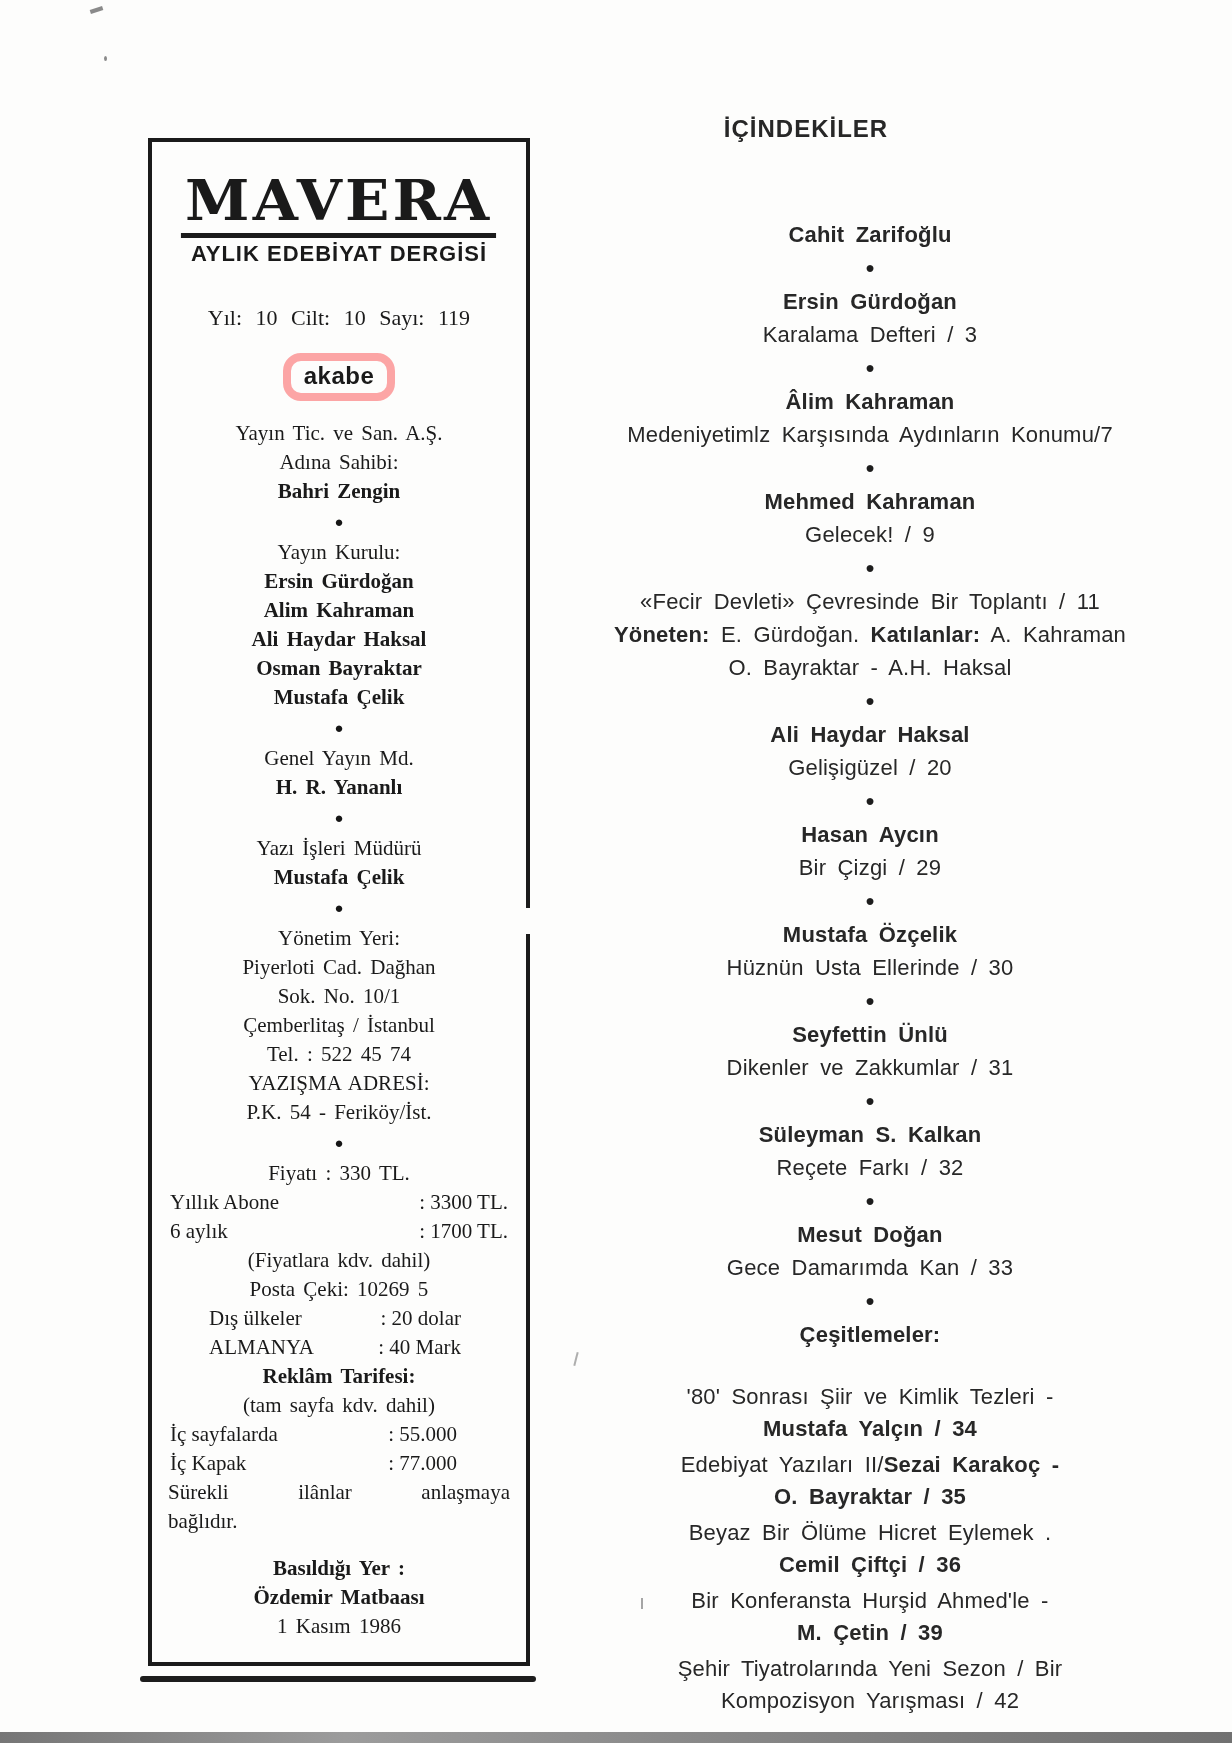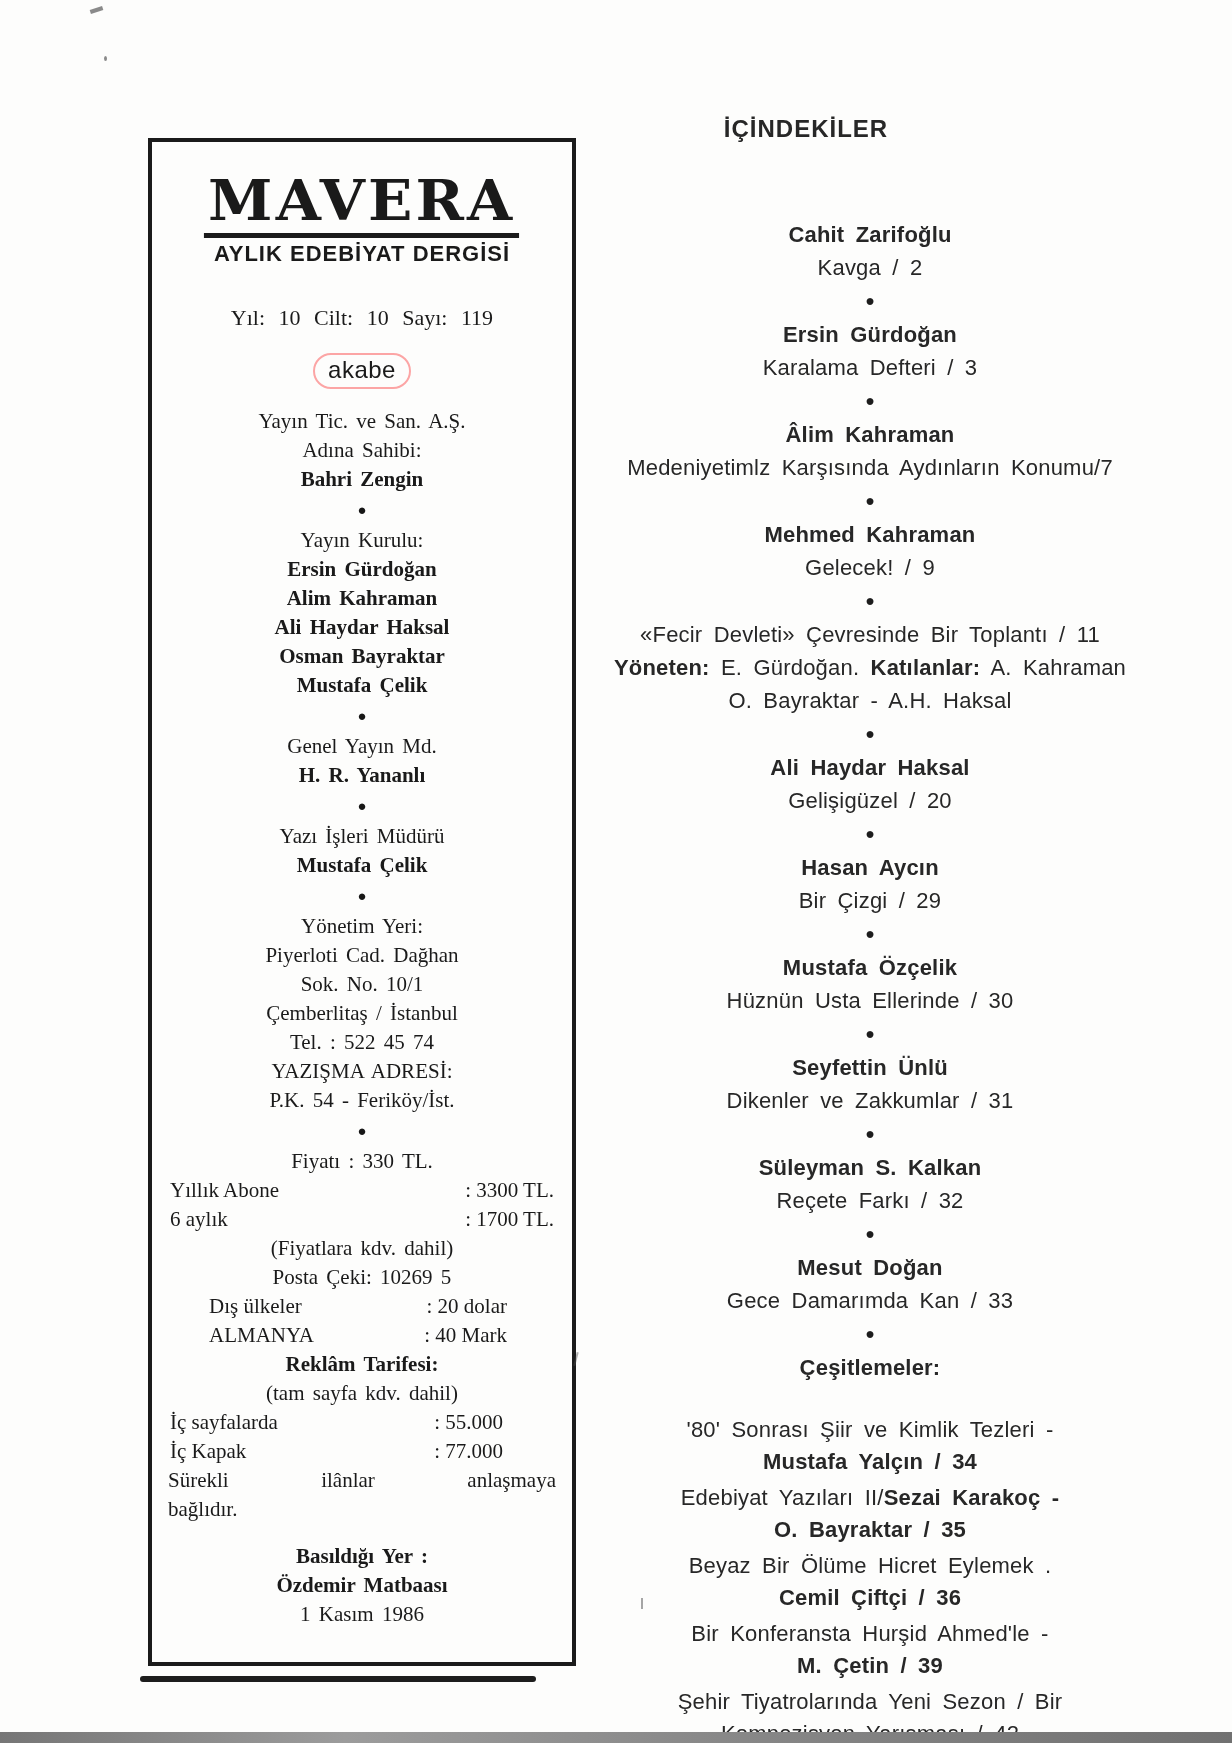--- a/index.html
+++ b/index.html
@@ -1,34 +1,34 @@
 <!DOCTYPE html>
 <html><head>
 <meta charset="utf-8">
 <style>
   html,body{margin:0;padding:0;background:#e8e8e6;}
   .page{position:relative;width:1232px;height:1743px;background:#fdfdfc;overflow:hidden;
         font-family:"Liberation Serif",serif;color:#1a1a1a;}
 
   
-  .mast{position:absolute;left:148px;top:138px;width:428px;height:1528px;
+  .mast{position:absolute;left:148px;top:138px;width:382px;height:1528px;
         border:4px solid #1b1b1b;box-sizing:border-box;padding:22px 13px 0;
         text-align:center;}
   .under-rule{position:absolute;left:140px;top:1676px;width:396px;height:6px;background:#1d1d1d;border-radius:3px;}
   .border-gap{position:absolute;left:522px;top:908px;width:10px;height:26px;background:#fdfdfc;}
 
   .logo-word{font-family:"DejaVu Serif",serif;font-weight:700;font-size:56px;line-height:60px;
              letter-spacing:3px;margin:6px 0 0;display:inline-block;
              border-bottom:5px solid #1b1b1b;padding:0 4px 3px;transform:scaleX(1.04);}
   .subtitle{font-family:"Liberation Sans",sans-serif;font-weight:700;font-size:22px;line-height:26px;
             letter-spacing:1px;margin-top:3px;}
   .issue{font-size:22px;line-height:28px;margin-top:37px;word-spacing:8px;}
   .akabe-wrap{margin-top:21px;}
-  .akabe{display:inline-block;border:2px solid #fca5a5;border-radius:18px;padding:1px 13px 3px;
-         font-family:"Liberation Sans",sans-serif;font-weight:400;font-size:24px;letter-spacing:.5px;}
+  .akabe{display:inline-block;border:8px solid #fca5a5;border-radius:18px;padding:1px 13px 3px;
+         font-family:"Liberation Sans",sans-serif;font-weight:700;font-size:24px;letter-spacing:.5px;}
   .pubblock{margin-top:18px;text-align:center;}
   .ml{margin:0;font-size:21px;line-height:29px;word-spacing:3px;}
   .b{font-weight:700;}
   .sep{line-height:22px;margin:5px 0;}
   .sep::before{content:"●";font-size:15px;color:#161616;}
   .row{display:flex;justify-content:space-between;font-size:21px;line-height:29px;padding:0 5px;}
   .row.inset{padding:0 52px 0 44px;}
   .row.pr{padding:0 56px 0 5px;}
   .note{margin:0;font-size:21px;line-height:29px;text-align:left;padding:0 3px;}
   .note.just{text-align:justify;text-align-last:justify;}
@@ -150,21 +150,20 @@
   </aside>
 
   <div class="under-rule"></div>
   <div class="border-gap"></div>
 
   <section class="contents">
     <h2 class="c-head">İÇİNDEKİLER</h2>
     <div id="entries">
         <div class="entry">
           <p><span class="b">Cahit Zarifoğlu</span></p>
-          <p><span>Kavga / 2</span></p>
         </div>
         <div class="dot"></div>
         <div class="entry">
           <p><span class="b">Ersin Gürdoğan</span></p>
           <p><span>Karalama Defteri / 3</span></p>
         </div>
         <div class="dot"></div>
         <div class="entry">
           <p><span class="b">Âlim Kahraman</span></p>
           <p><span>Medeniyetimlz Karşısında Aydınların Konumu/7</span></p>

